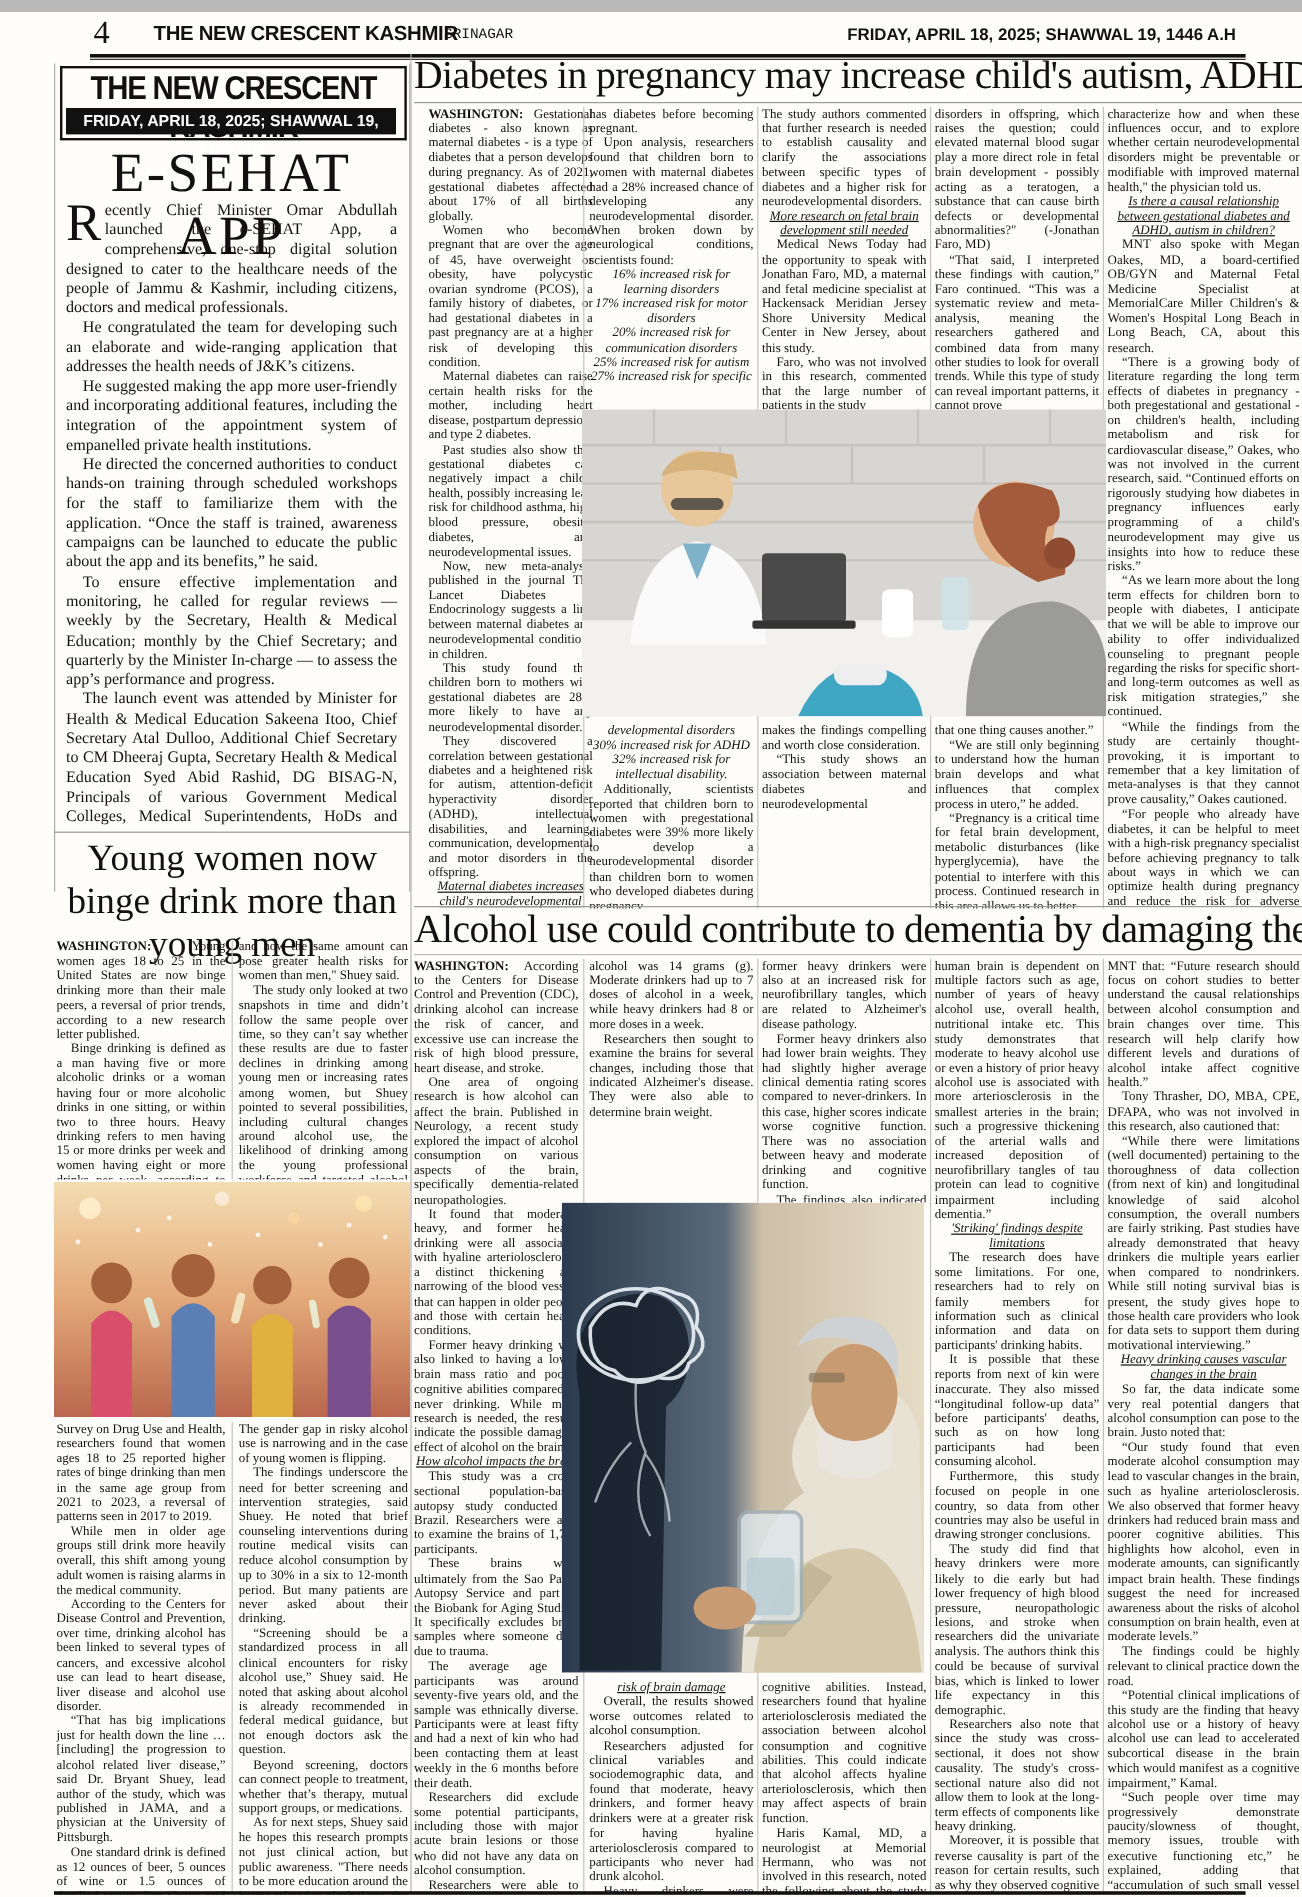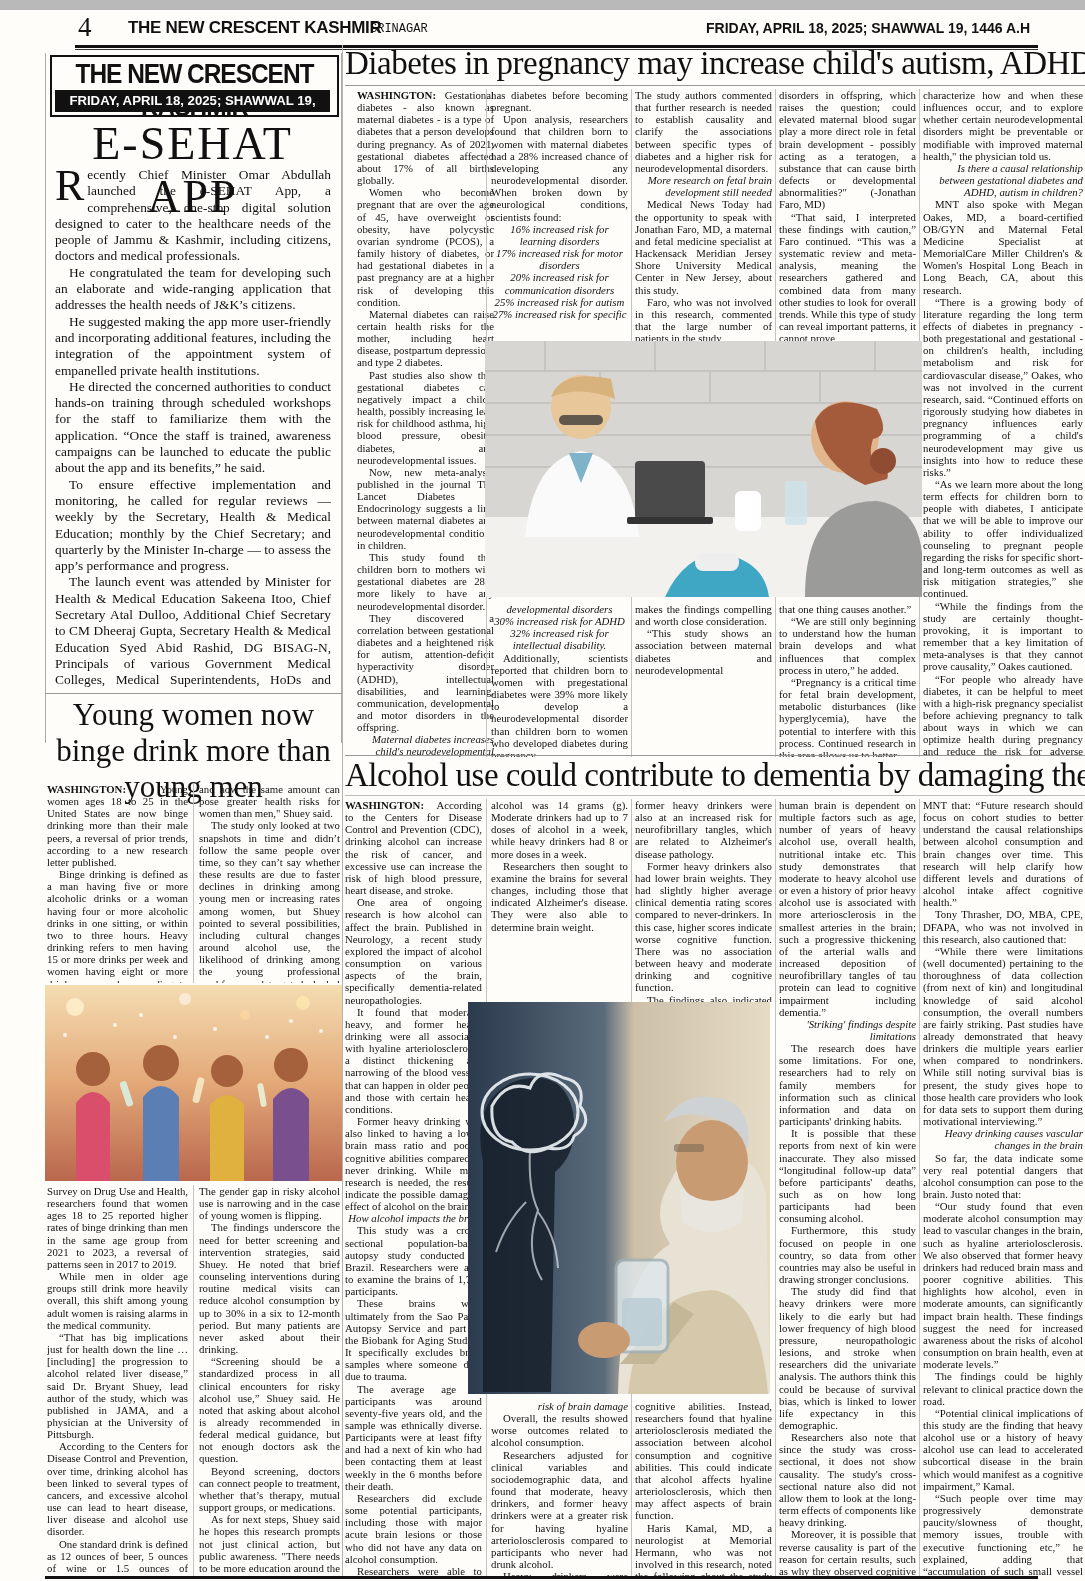--- a/index.html
+++ b/index.html
@@ -16,21 +16,21 @@
            font-weight:bold;font-size:14px;}
   #hdrrule1{position:absolute;left:75px;top:45px;width:963px;height:3px;background:#111;}
   #hdrrule2{position:absolute;left:75px;top:49px;width:963px;height:1px;background:#333;}
   
   .vrule{position:absolute;width:1px;background:#c4c2be;}
   .hrule{position:absolute;height:1px;background:#9a9894;}
   .col{position:absolute;overflow:hidden;font-size:10.8px;line-height:12.15px;text-align:justify;}
   .blk{text-align:justify;}
   .blk.p{text-indent:12px;}
   .blk.c{text-indent:0;}
-  .blk.sub{font-style:italic;text-align:right;text-indent:0;}
+  .blk.sub{font-style:italic;text-decoration:underline;text-align:center;text-indent:0;}
   .blk.ci{text-align:center;font-style:italic;text-indent:0;}
   .dc{float:left;font-size:44px;line-height:34px;padding:2px 3px 0 0;}
   
   #rail{position:absolute;left:45px;top:45px;width:297px;height:1533px;}
   #railbox{position:absolute;left:0px;top:8px;width:295px;height:690px;border-left:1px solid #aaa;border-right:1px solid #aaa;}
   #masthead{position:absolute;left:5px;top:10px;width:285px;height:58px;border:2px solid #111;}
   #masthead-title{position:absolute;left:0;top:1px;width:100%;text-align:center;
       font-family:"Liberation Sans",sans-serif;font-weight:bold;font-size:24px;letter-spacing:-1px;
       transform:scale(1.02,1.15);transform-origin:center top;}
   #masthead-bar{position:absolute;left:3px;bottom:3px;width:275px;height:22px;background:#111;color:#fff;
@@ -145,22 +145,22 @@
             <circle cx="276" cy="46" r="2"></circle>
             <circle cx="96" cy="30" r="2"></circle>
             <circle cx="246" cy="36" r="2"></circle>
           </g>
       </svg>
     </div>
 
     <div class="col ywcolb" style="left:2px;">
         <div class="blk c">Survey on Drug Use and Health, researchers found that women ages 18 to 25 reported higher rates of binge drinking than men in the same age group from 2021 to 2023, a reversal of patterns seen in 2017 to 2019.</div>
         <div class="blk p">While men in older age groups still drink more heavily overall, this shift among young adult women is raising alarms in the medical community.</div>
+        <div class="blk p">According to the Centers for Disease Control and Prevention, over time, drinking alcohol has been linked to several types of cancers, and excessive alcohol use can lead to heart disease, liver disease and alcohol use disorder.</div>
         <div class="blk p">“That has big implications just for health down the line … [including] the progression to alcohol related liver disease,” said Dr. Bryant Shuey, lead author of the study, which was published in JAMA, and a physician at the University of Pittsburgh.</div>
-        <div class="blk p">According to the Centers for Disease Control and Prevention, over time, drinking alcohol has been linked to several types of cancers, and excessive alcohol use can lead to heart disease, liver disease and alcohol use disorder.</div>
         <div class="blk p">One standard drink is defined as 12 ounces of beer, 5 ounces of wine or 1.5 ounces of distilled spirits. But Shuey said even the same amount of alcohol could affect women differently than men.</div>
       </div>
     <div class="col ywcolb" style="left:154px;">
         <div class="blk c">The gender gap in risky alcohol use is narrowing and in the case of young women is flipping.</div>
         <div class="blk p">The findings underscore the need for better screening and intervention strategies, said Shuey. He noted that brief counseling interventions during routine medical visits can reduce alcohol consumption by up to 30% in a six to 12-month period. But many patients are never asked about their drinking.</div>
         <div class="blk p">“Screening should be a standardized process in all clinical encounters for risky alcohol use,” Shuey said. He noted that asking about alcohol is already recommended in federal medical guidance, but not enough doctors ask the question.</div>
         <div class="blk p">Beyond screening, doctors can connect people to treatment, whether that’s therapy, mutual support groups, or medications.</div>
         <div class="blk p">As for next steps, Shuey said he hopes this research prompts not just clinical action, but public awareness. "There needs to be more education around the harms related to alcohol use, the normalization and the kind of heightened risk that alcohol has specifically to females relative to males," he said.</div>
       </div>
     <div class="vrule" style="left:148px;top:1140px;height:394px;"></div>

